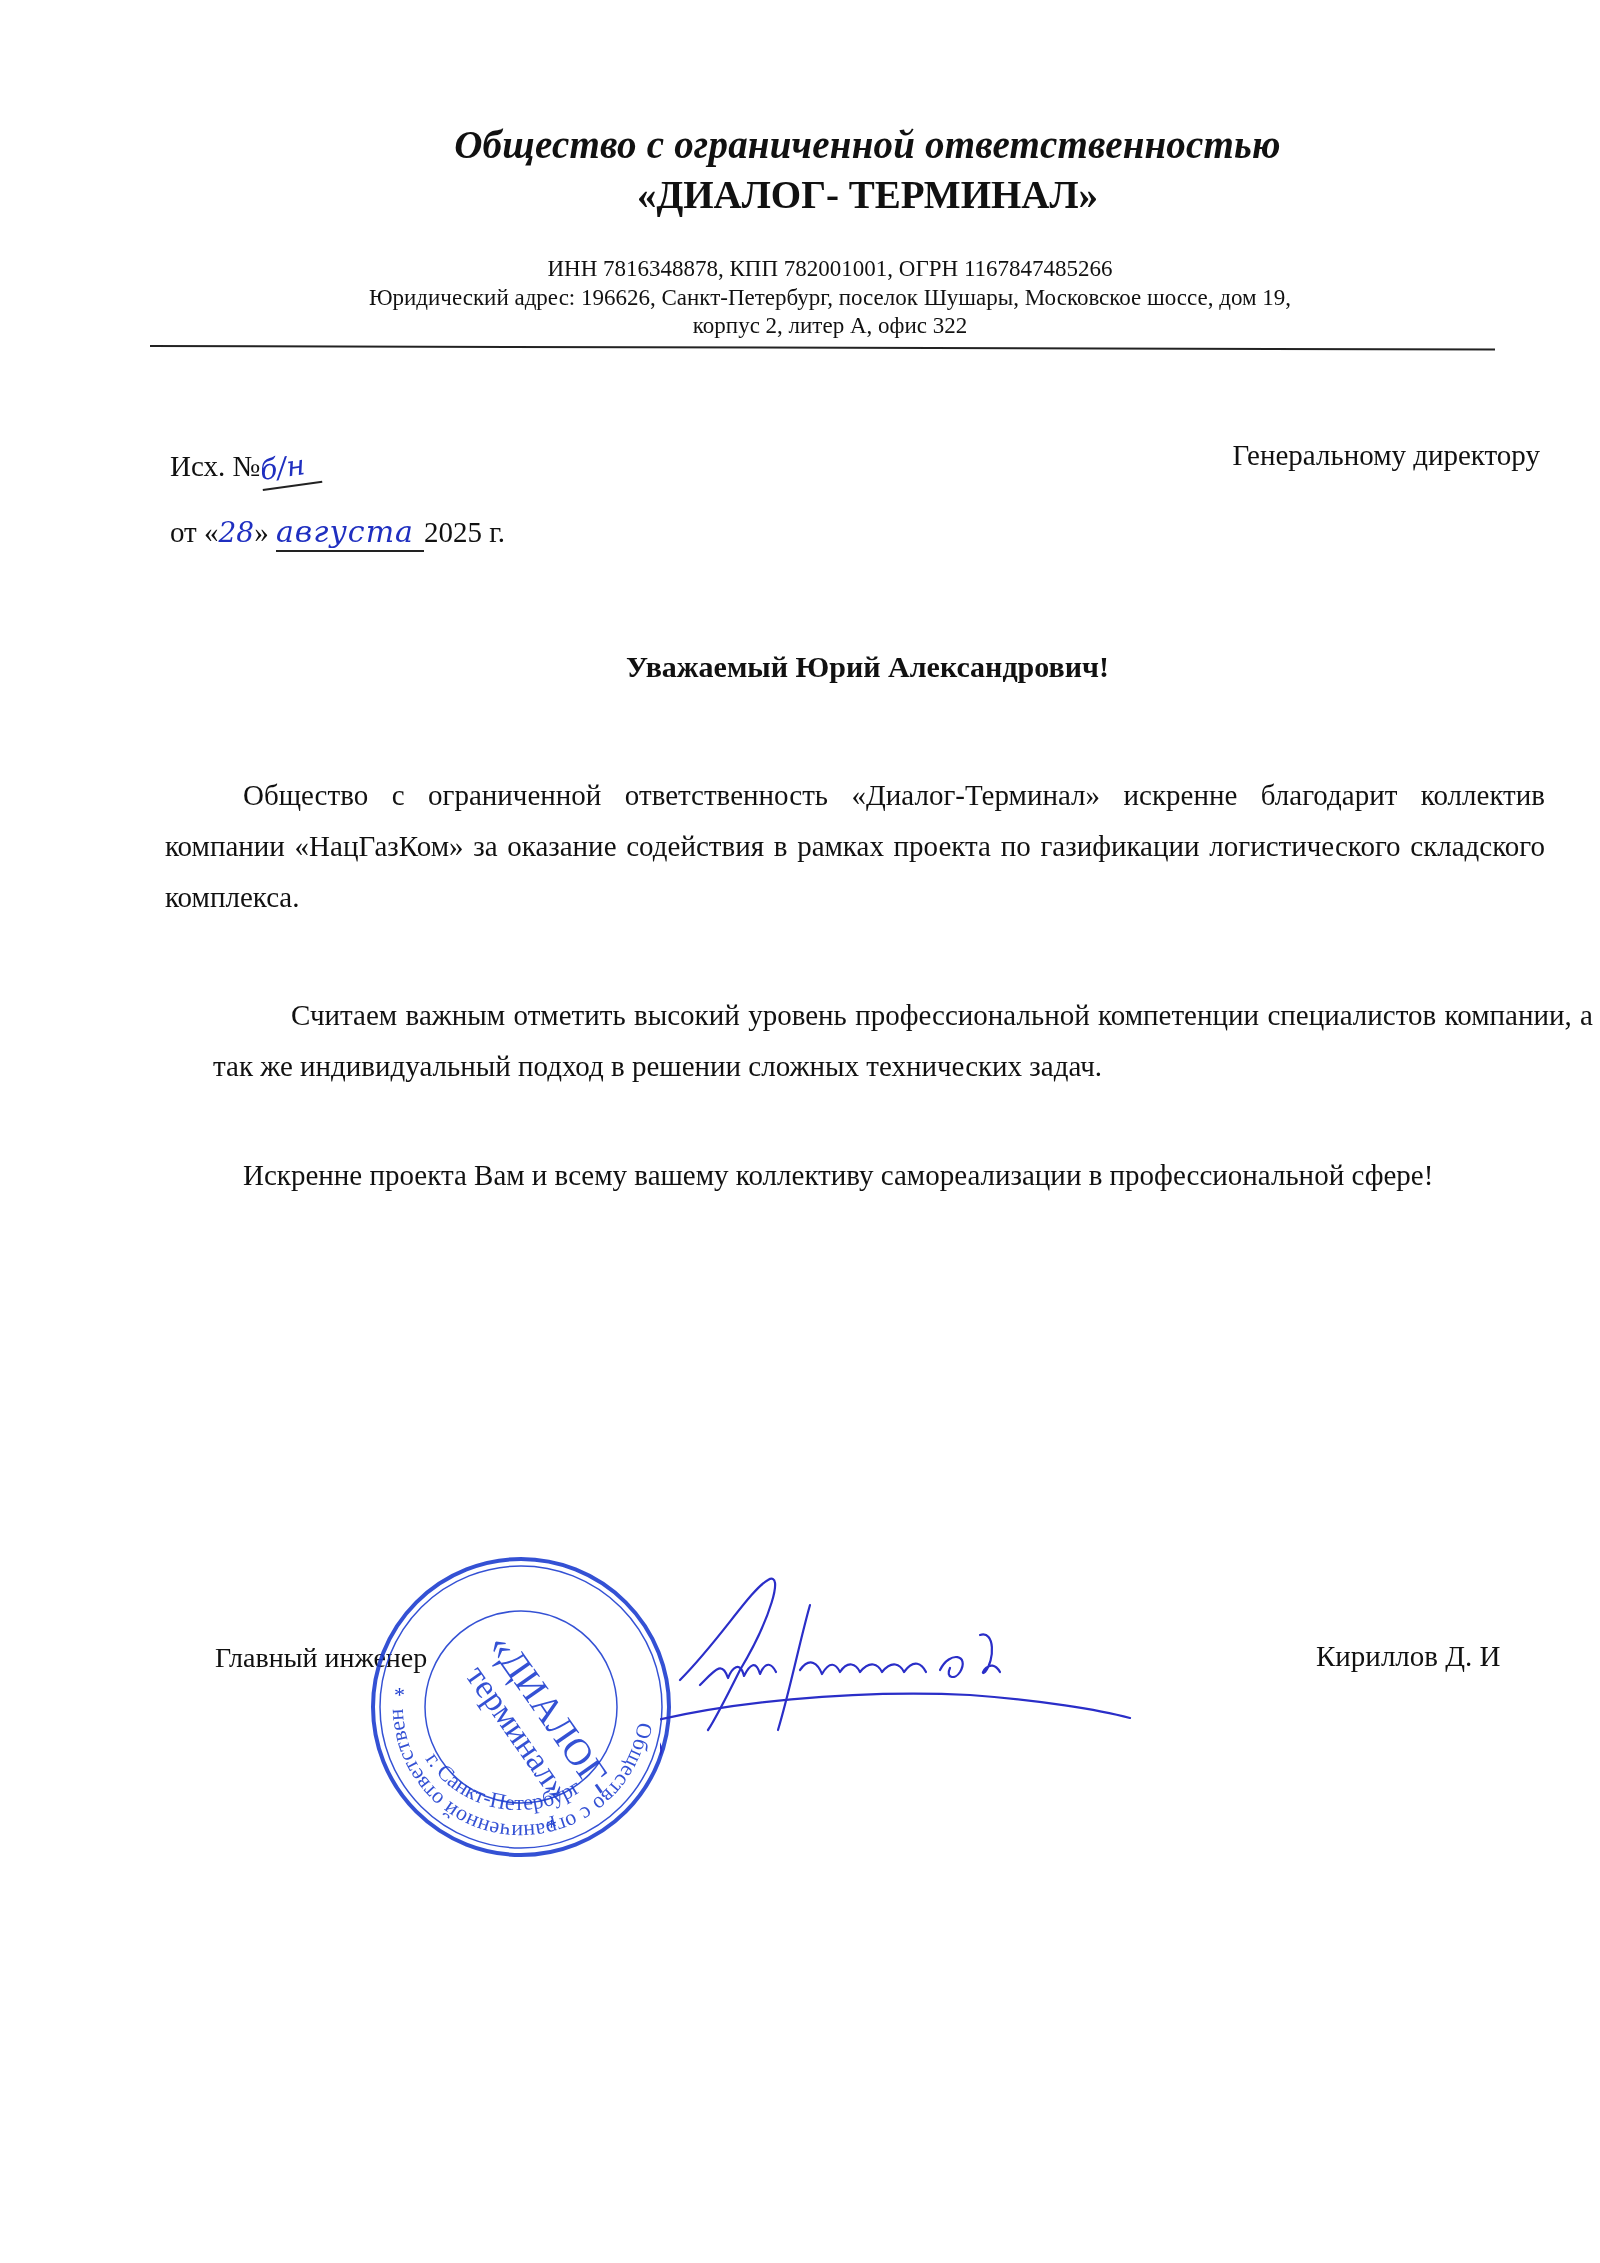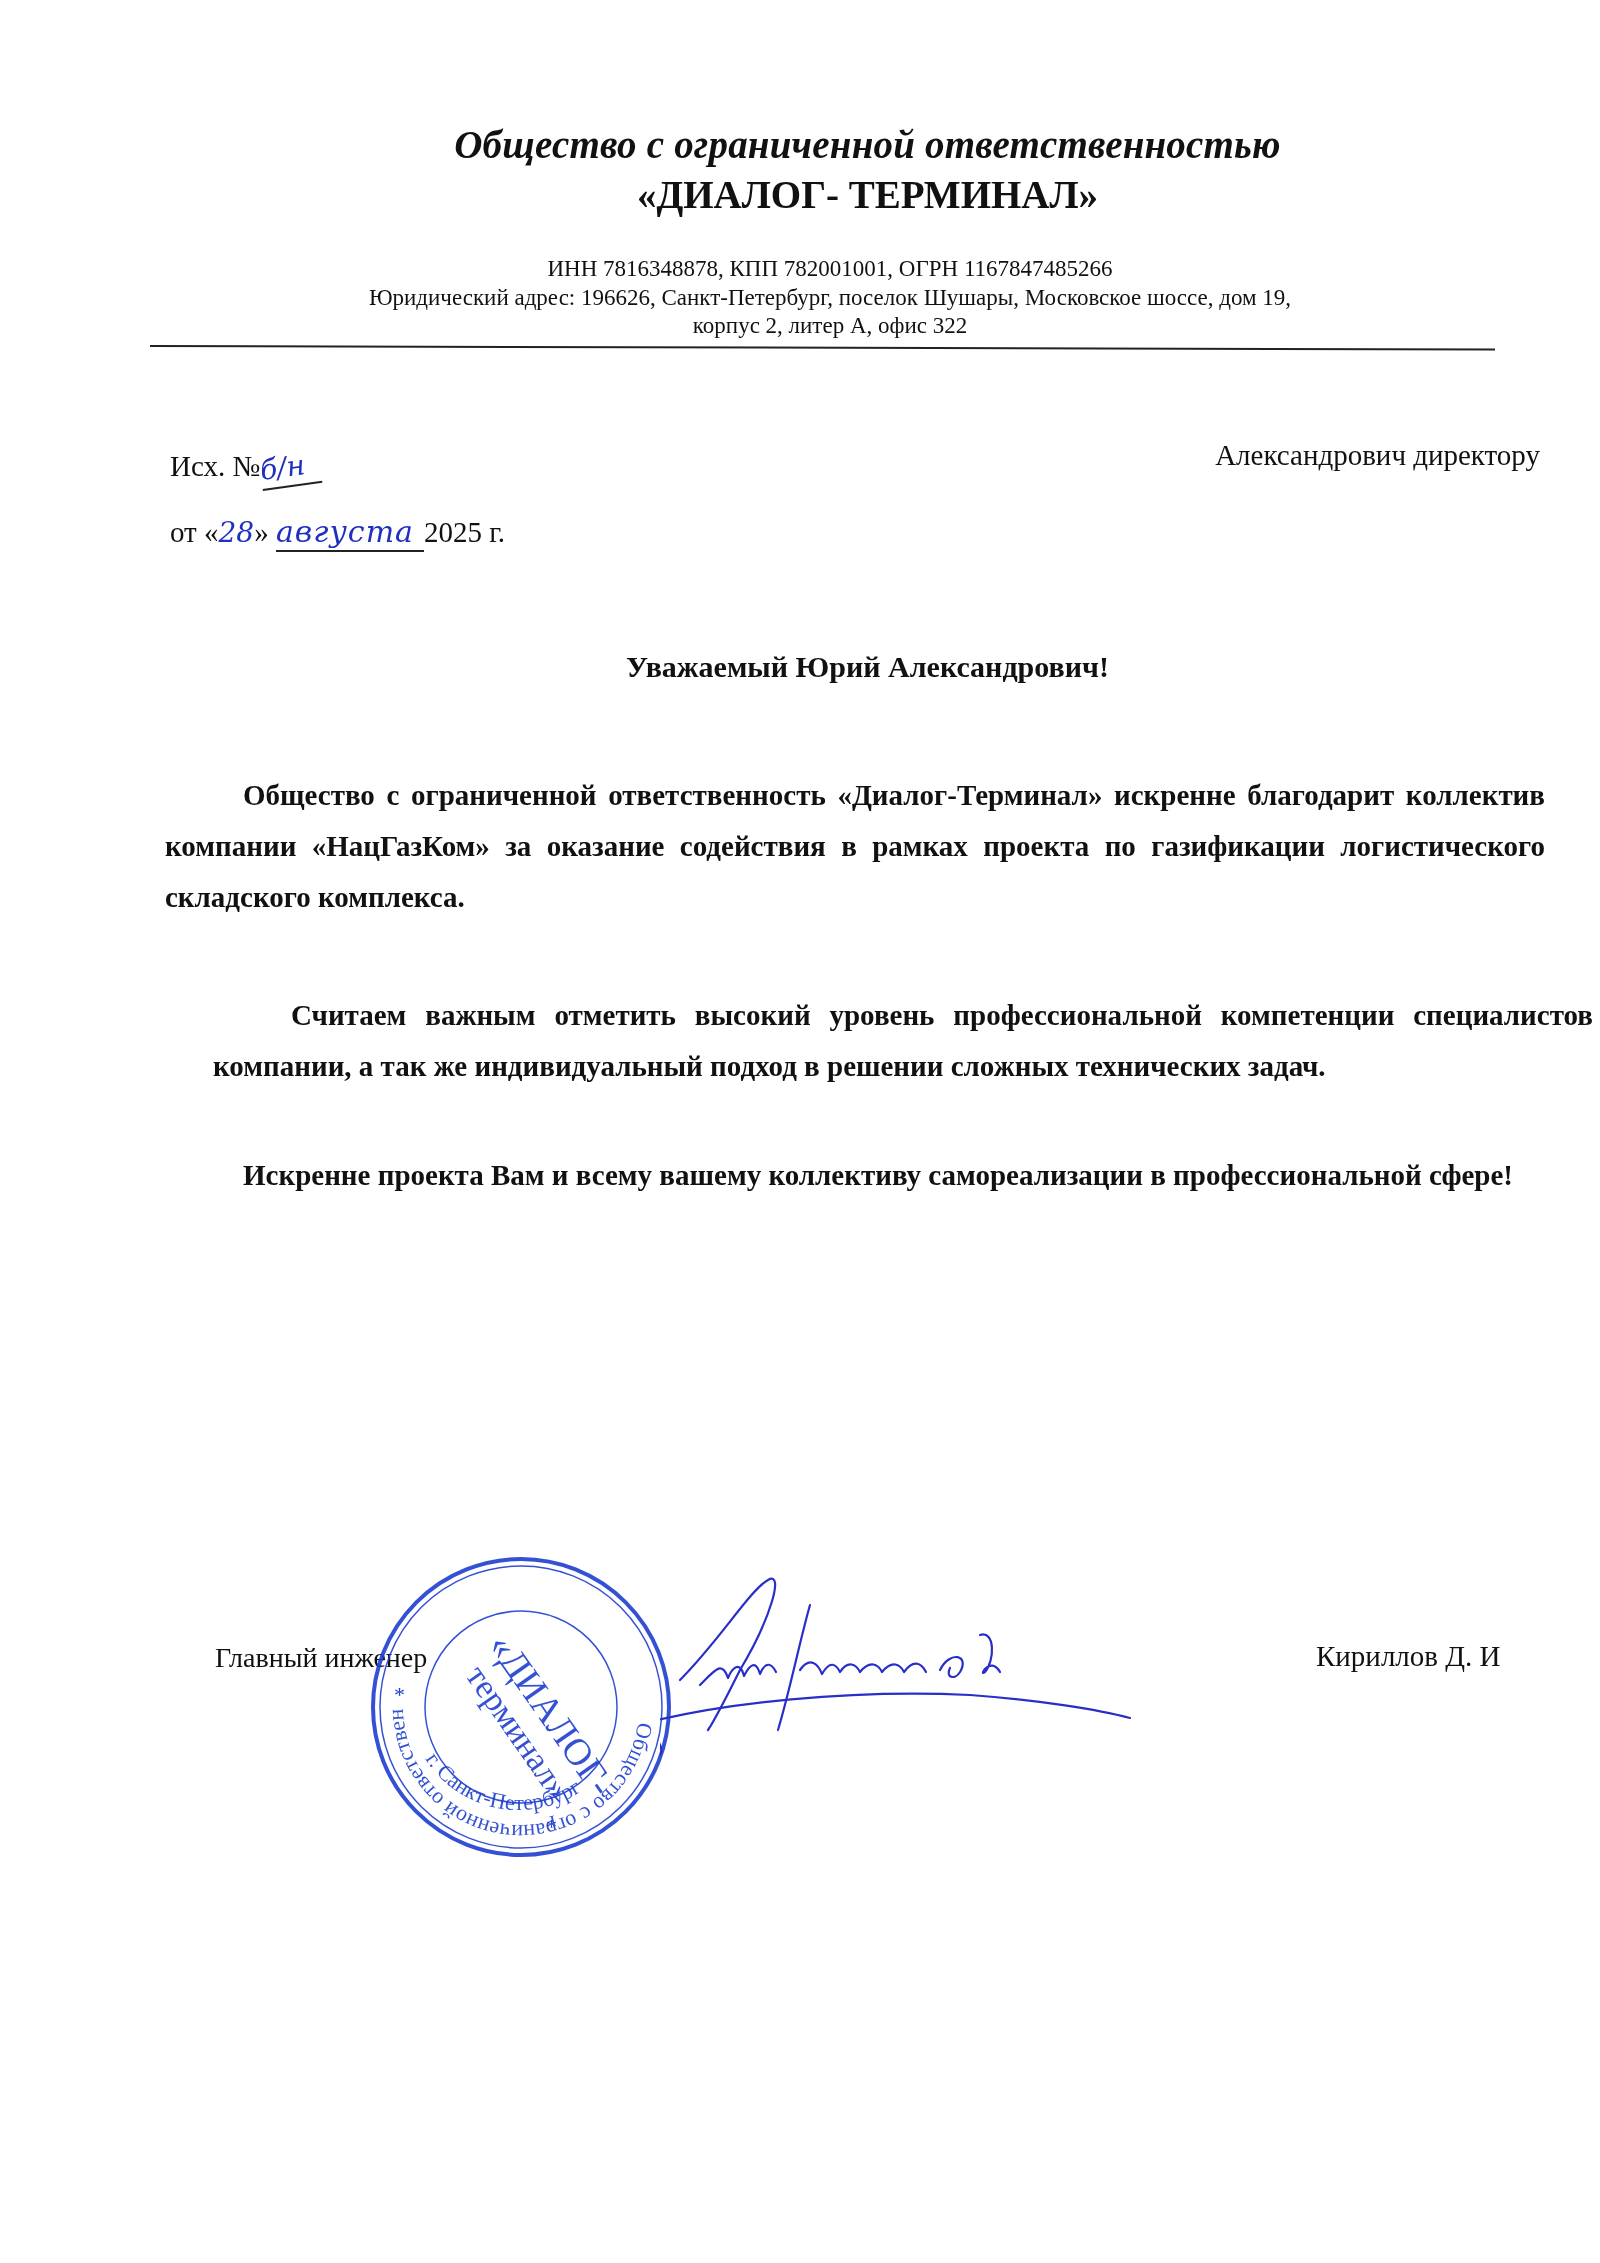--- a/index.html
+++ b/index.html
@@ -21,21 +21,21 @@
   .outgoing .hw { font-family: "DejaVu Serif", serif; font-style: italic; color: #1f2fc0;
                   display: inline-block; border-bottom: 2px solid #222; }
   .outgoing .num-hw { width: 60px; text-align: left; font-size: 28px; transform: rotate(-8deg); }
   .outgoing .day-hw { font-size: 28px; border-bottom: none; margin-top: 28px; }
   .outgoing .month-hw { width: 148px; font-size: 30px; letter-spacing: 1px; }
 
   .addressee { top: 436px; right: 60px; width: 500px; text-align: right; font-size: 29px; line-height: 38px; }
 
   .salutation { top: 650px; left: 0; width: 1735px; text-align: center; font-size: 30px; font-weight: bold; }
 
-  .body-text { left: 165px; width: 1380px; font-size: 29px; line-height: 51px; text-align: justify; font-weight: bold; }
+  .body-text { left: 165px; width: 1380px; font-size: 29px; line-height: 51px; text-align: justify; }
   .body-text p { margin: 0; text-indent: 78px; }
   .p1 { top: 770px; }
   .p2 { top: 990px; margin-left: 48px; }
   .p3 { top: 1150px; }
 
   .sign-title { top: 1642px; left: 215px; font-size: 28px; }
   .sign-name { top: 1640px; left: 1316px; font-size: 29px; }
 
   .stamp { top: 1552px; left: 366px; width: 310px; height: 310px; }
   .signature { top: 1560px; left: 660px; width: 480px; height: 200px; }
@@ -54,21 +54,21 @@
   <div>
     <span>Исх. №</span><span class="hw num-hw">б/н</span>
   </div>
   <div>
     <span>от «</span><span class="hw day-hw">28</span><span>»</span>
     <span class="hw month-hw">августа</span><span>2025 г.</span>
   </div>
 </div>
 
 <div class="abs addressee">
-  <div>Александрович директору</div>
+  <div>Генеральному директору</div>
 </div>
 
 <div class="abs salutation">Уважаемый Юрий Александрович!</div>
 
 <div class="abs body-text p1">
     <p>Общество с ограниченной ответственность «Диалог-Терминал» искренне благодарит коллектив компании «НацГазКом» за оказание содействия в рамках проекта по газификации логистического складского комплекса.</p>
   </div>
 <div class="abs body-text p2">
     <p>Считаем важным отметить высокий уровень профессиональной компетенции специалистов компании, а так же индивидуальный подход в решении сложных технических задач.</p>
   </div>

